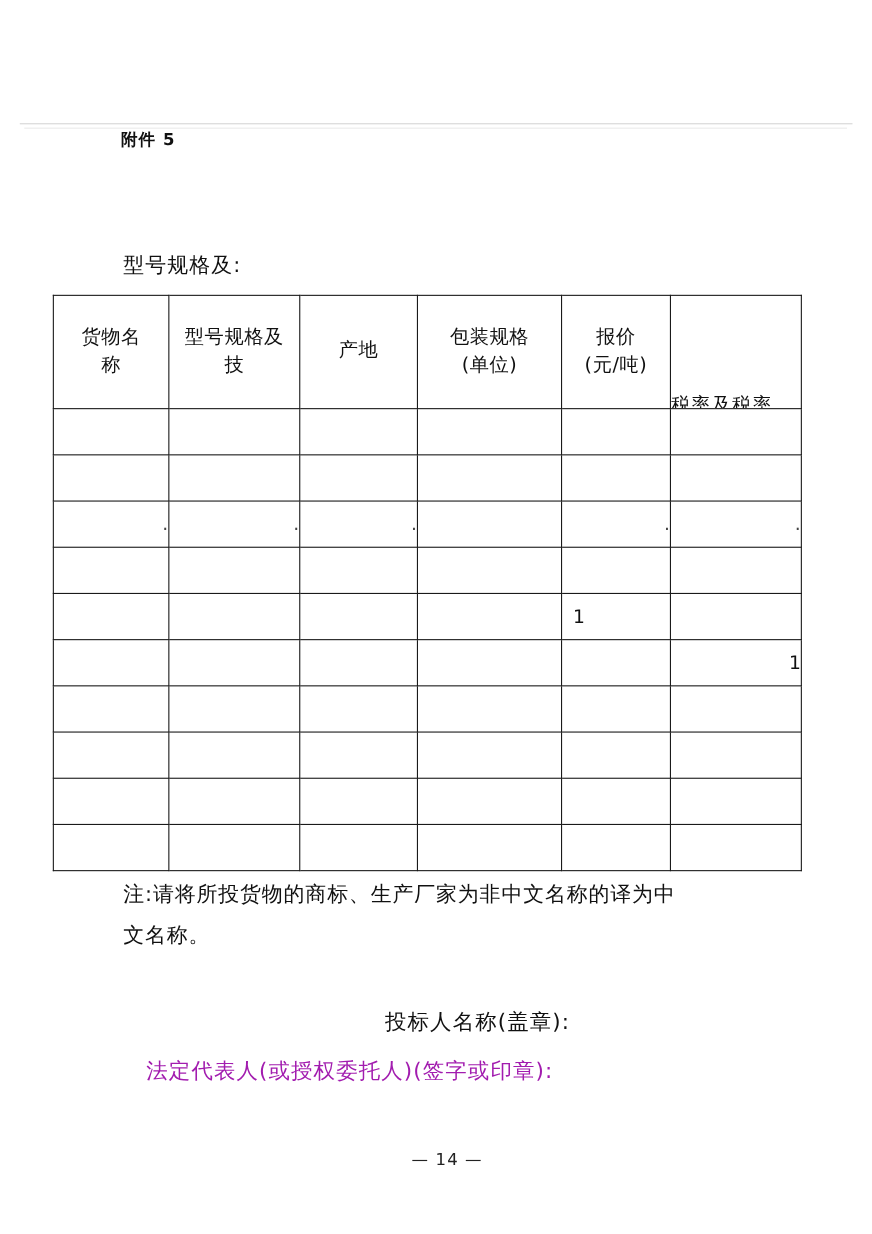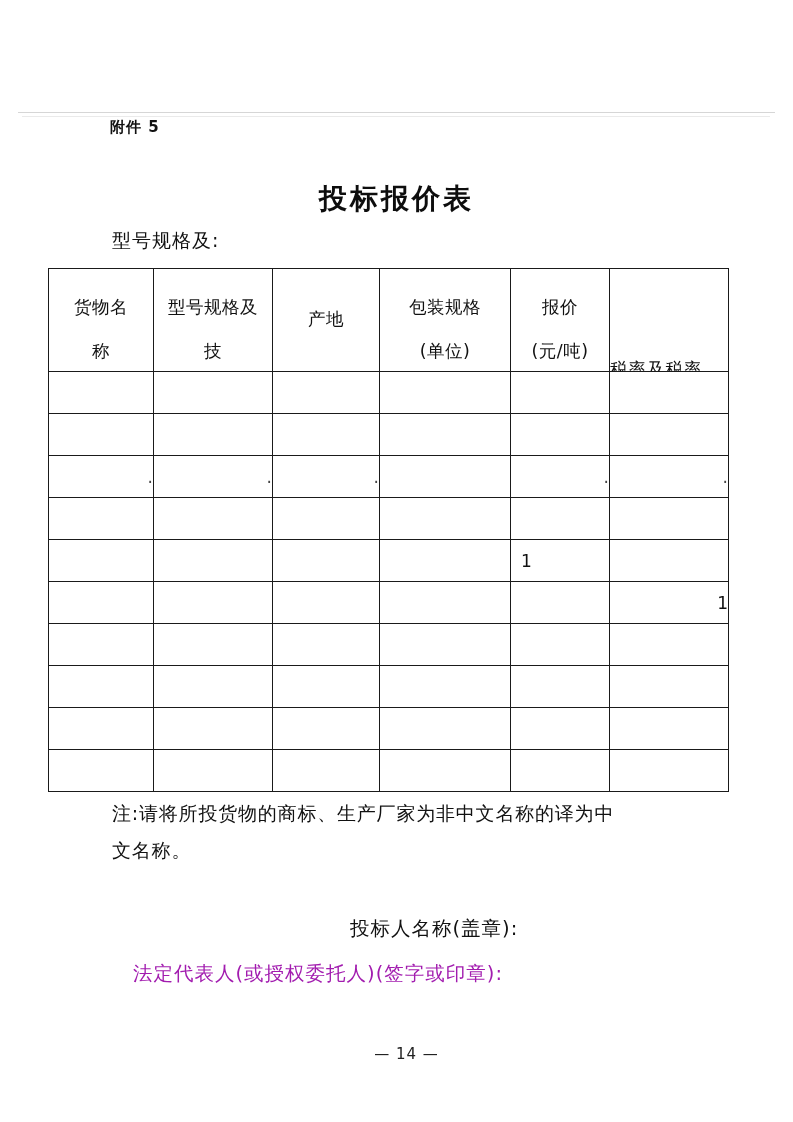--- a/index.html
+++ b/index.html
@@ -107,21 +107,20 @@
   .col-4 { width: 130px; }
   .col-5 { width: 98px; }
   .col-6 { width: 118px; }
 
   .hdr-inner {
     display: block;
     padding: 0 4px;
   }
   .hdr-two-line span {
     display: block;
-    margin-top: 19px;
   }
   
   .hdr-goods {
     text-align: left;
     padding-left: 10px;
     line-height: 1.55;
   }
   .hdr-model {
     text-align: left;
     padding-left: 6px;
@@ -206,21 +205,20 @@
 </head>
 <body>
 
 <div class="page">
 
   <div class="scan-line"></div>
   <div class="scan-line b"></div>
 
   <div class="attachment-label">附件 5</div>
 
-  <div class="doc-title">投标报价表</div>
 
   <div class="project-name">型号规格及:</div>
 
   <table class="price-table">
     <thead>
       <tr>
         <th class="col-1 hdr-two-line hdr-goods">
           <span class="hdr-inner">货物名</span>
           <span class="hdr-inner">称</span>
         </th>

